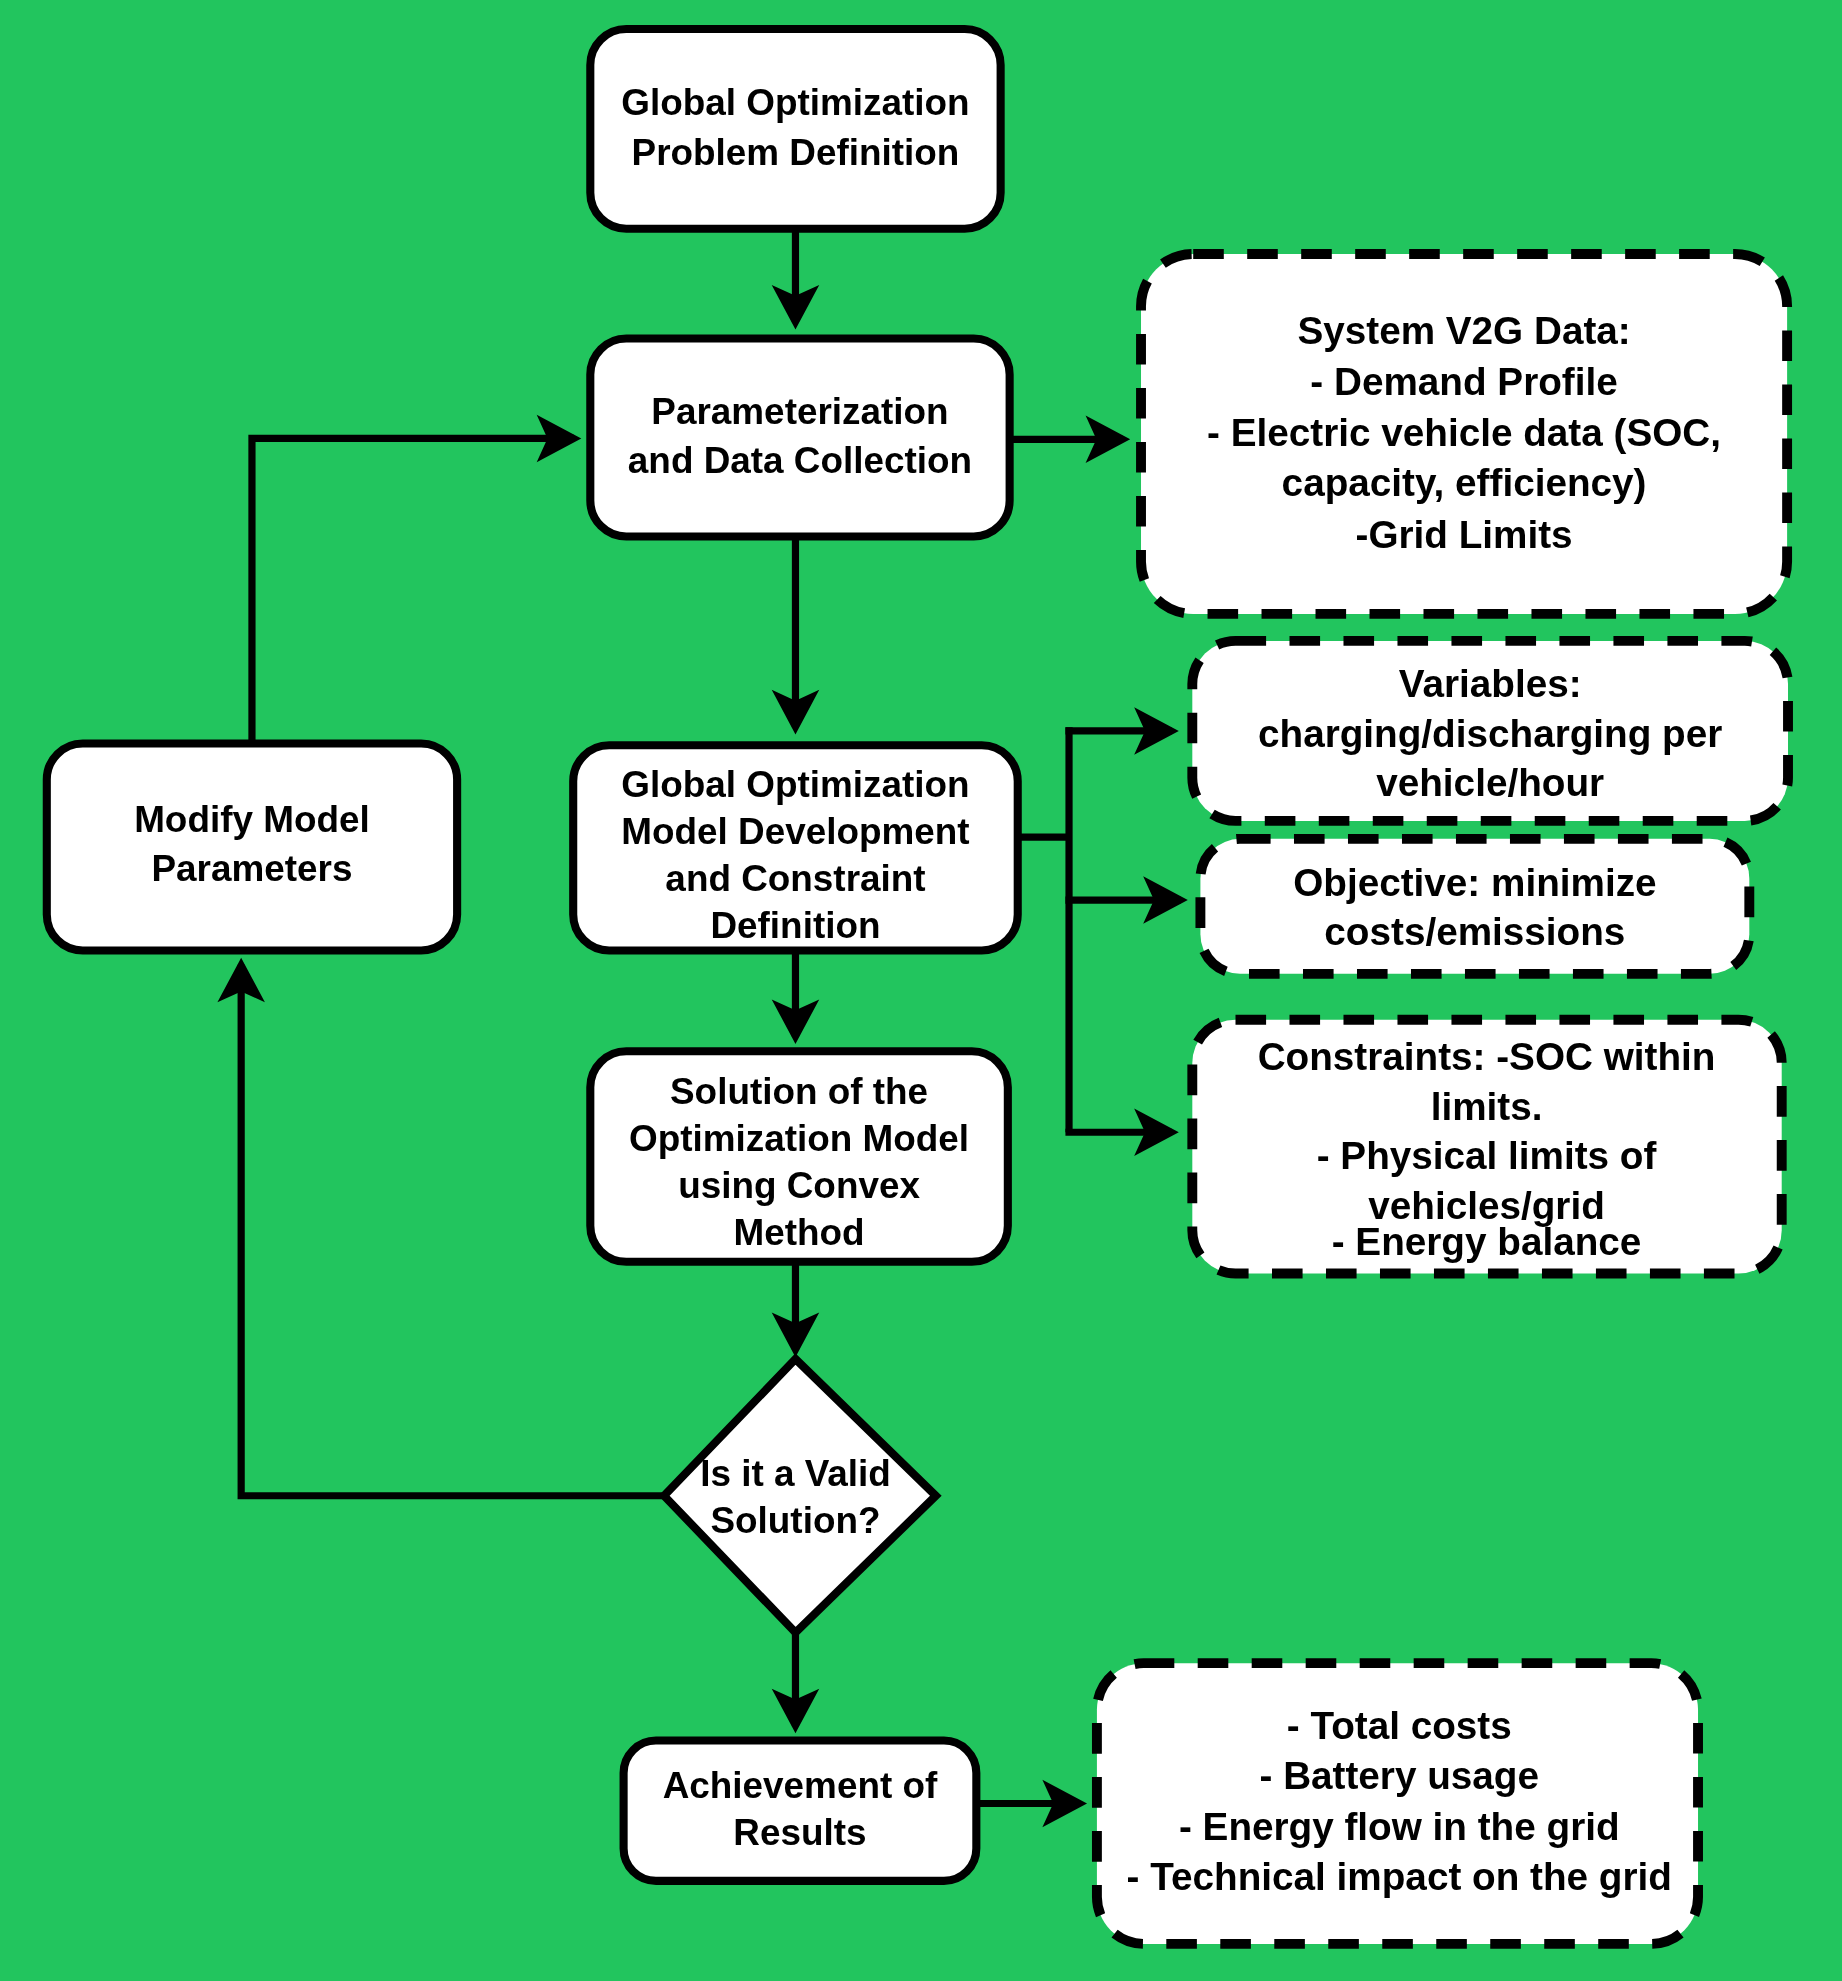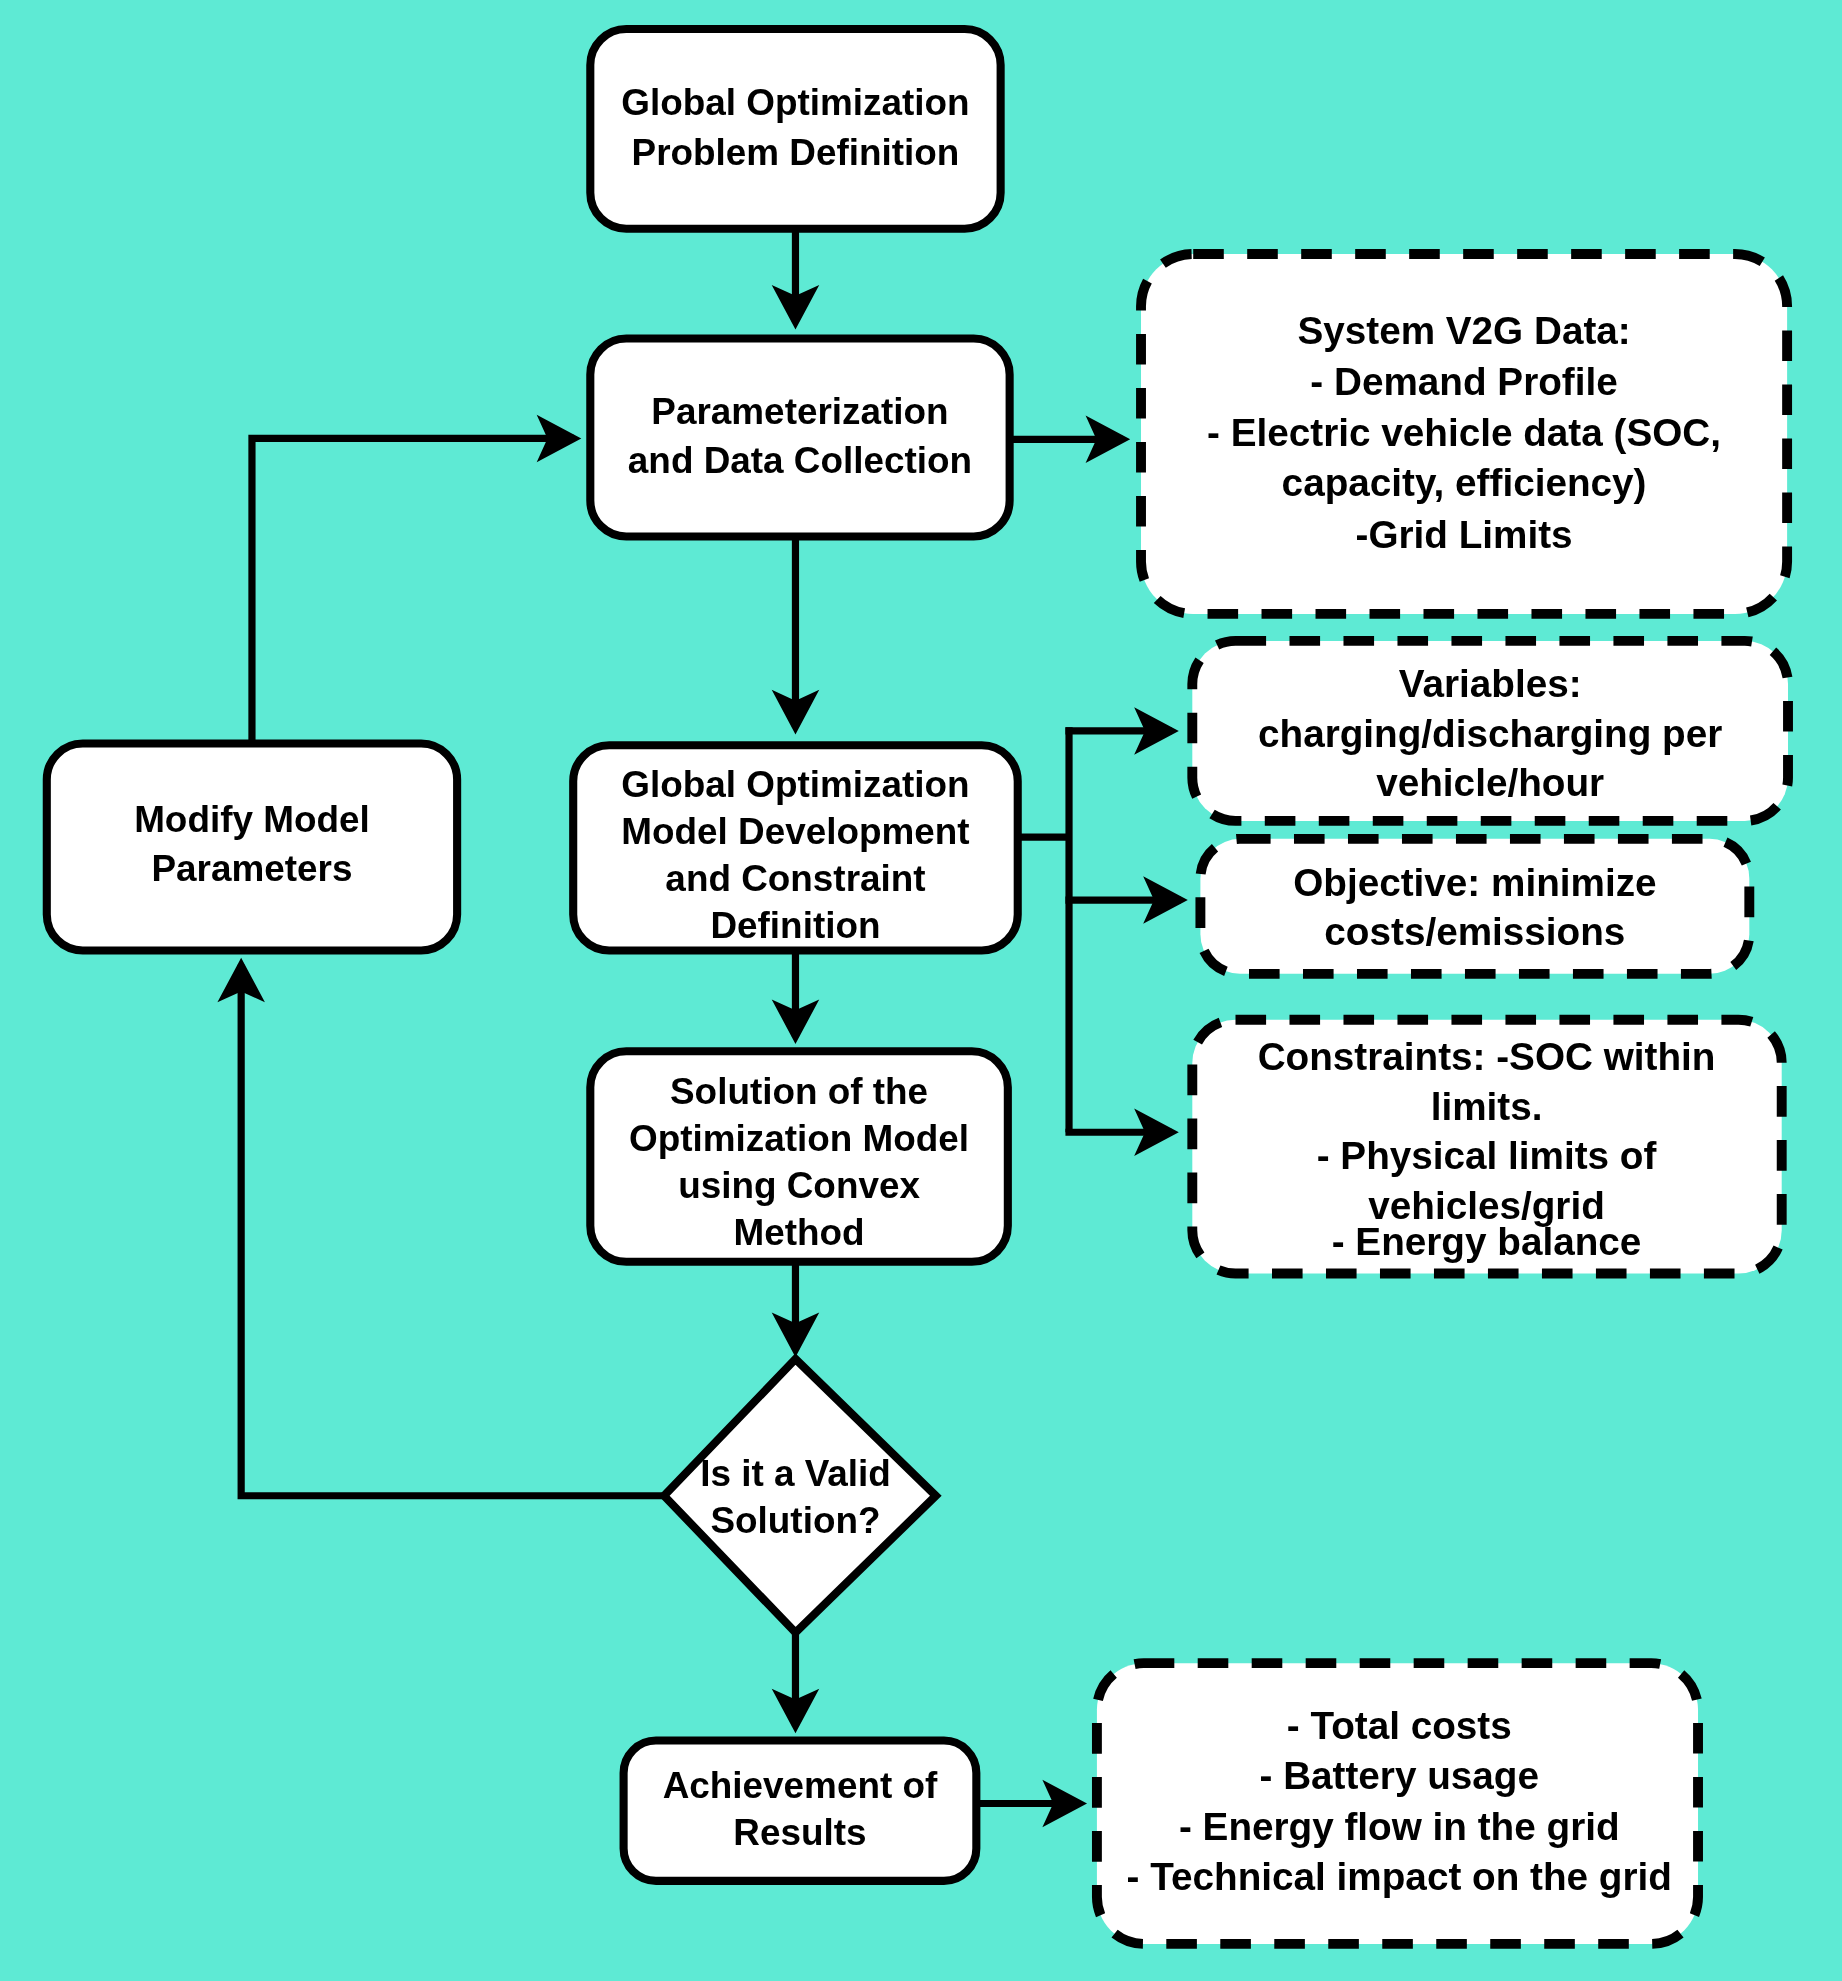--- a/index.html
+++ b/index.html
@@ -4,21 +4,21 @@
 <style>
   html, body {
     margin: 0;
     padding: 0;
     background: #ffffff;
   }
   #canvas-wrap {
     position: relative;
     width: 1842px;
     height: 1981px;
-    background: #5eead4;
+    background: #22c55e;
     overflow: hidden;
   }
   svg#flow {
     position: absolute;
     inset: 0;
     width: 1842px;
     height: 1981px;
     display: block;
   }
   .node-rect {

